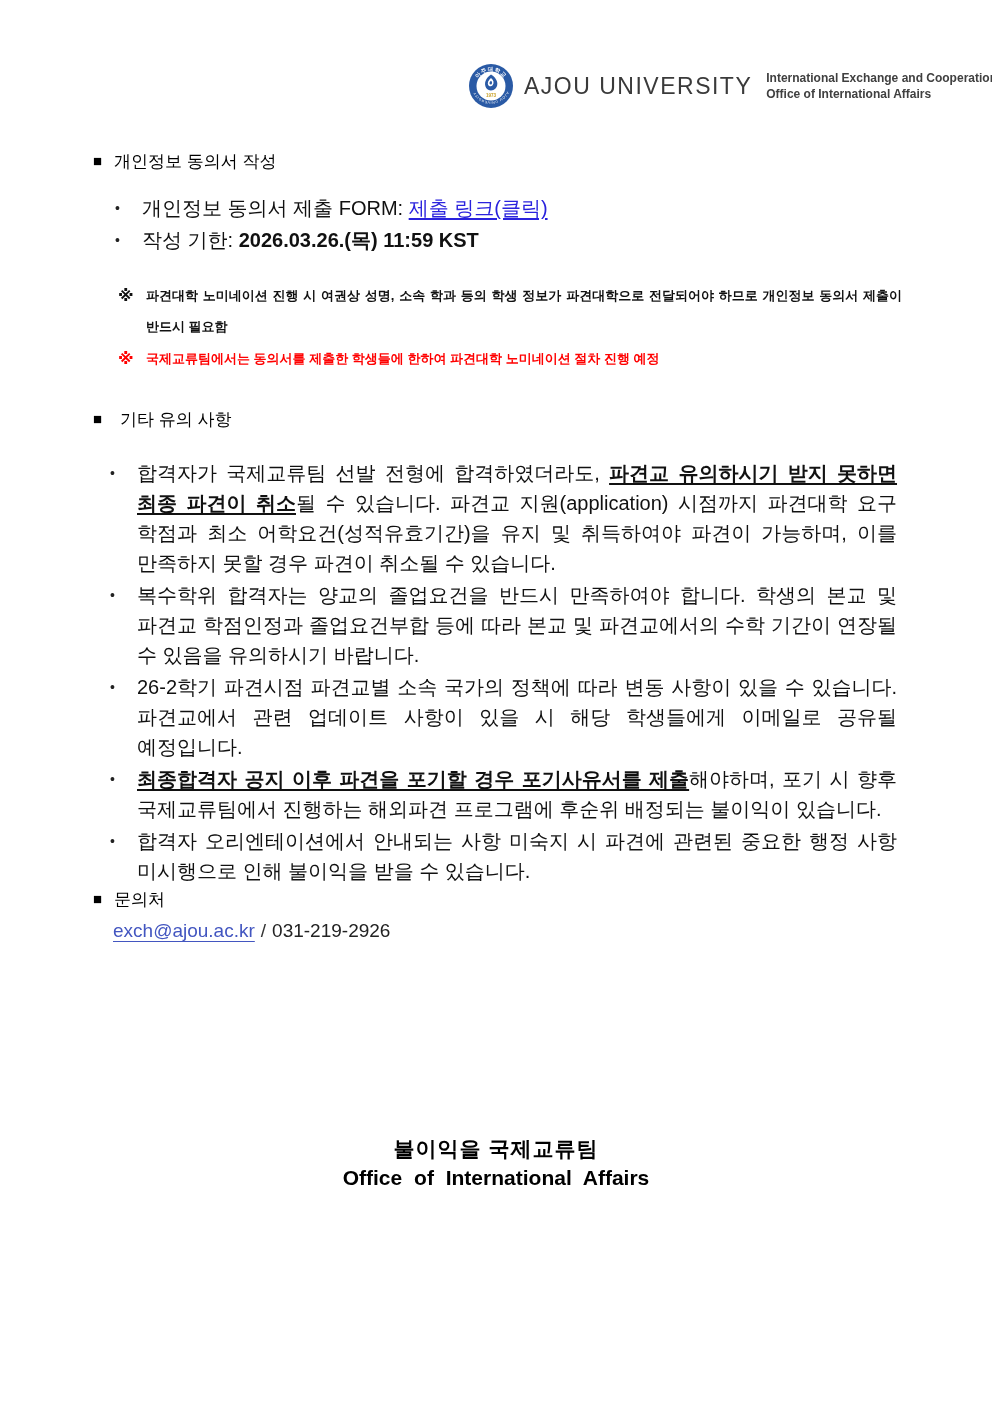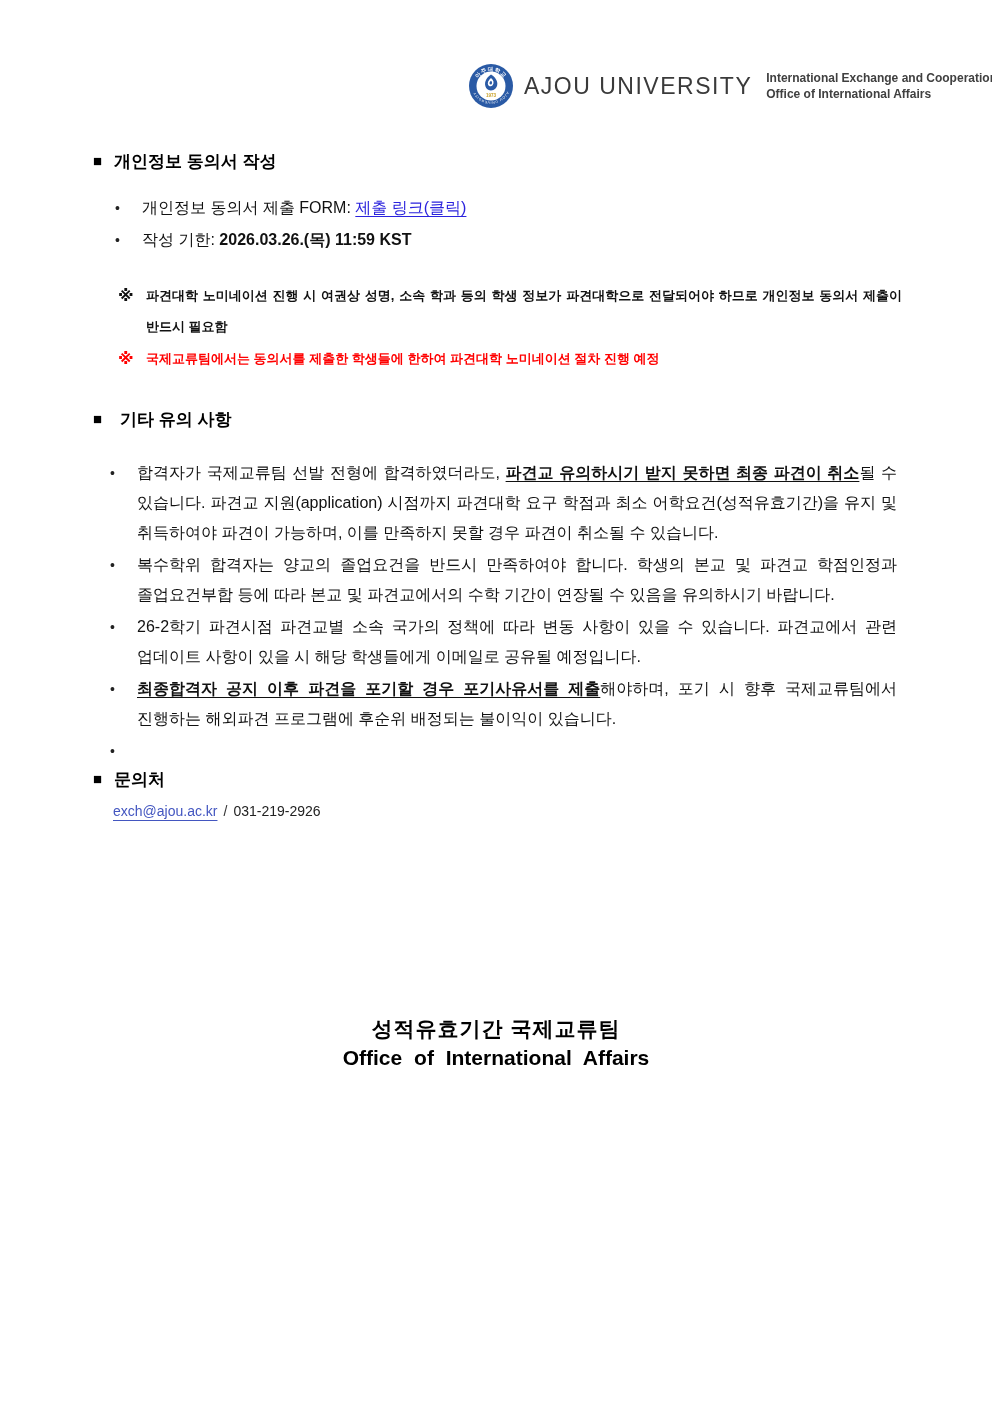--- a/index.html
+++ b/index.html
@@ -34,39 +34,39 @@
     line-height: 16px;
     color: #404040;
     font-weight: bold;
     white-space: nowrap;
   }
 
   
   .s-title {
     margin-left: 93px;
     font-size: 17px;
-    font-weight: bold;
+    font-weight: normal;
     color: #000;
     line-height: 24px;
   }
   .s-title .sq { font-size: 15px; margin-right: 12px; position: relative; top: -1px; }
   .s-title.wide .sq { margin-right: 18px; }
   #section1 .s-title { margin-top: 40px; }
   #section2 .s-title { margin-top: 34px; }
   #contact  .s-title { }
 
   
   .blist { list-style: none; }
   #section1 .blist { margin: 18px 0 0 115px; }
   #section2 .blist { margin: 26px 0 0 110px; }
   .blist li { display: flex; align-items: flex-start; }
   #section2 .blist li { margin-bottom: 2px; }
   .blt { width: 27px; flex: 0 0 auto; font-size: 14px; line-height: 32px; color: #222; }
   #section2 .blt { line-height: 30px; }
-  .btext { font-size: 16px; line-height: 32px; color: #111; }
+  .btext { font-size: 20px; line-height: 32px; color: #111; }
   #section2 .btext {
     width: 760px;
     line-height: 30px;
     text-align: justify;
     word-break: keep-all;
   }
 
   
   .notes { margin: 24px 0 0 118px; }
   .note { display: flex; align-items: flex-start; font-weight: bold; }
@@ -80,21 +80,21 @@
     word-break: keep-all;
   }
   .note.red, .note.red .ntext, .note.red .ast { color: var(--red, #ff0000); }
 
   
   .b { font-weight: bold; }
   .u { text-decoration: underline; text-underline-offset: 3px; }
   a.lnk { color: var(--link_blue, #2222dd); text-decoration: underline; text-underline-offset: 3px; cursor: pointer; }
 
   
-  .contact-line { margin: 6px 0 0 113px; font-size: 14px; line-height: 26px; color: #222; }
+  .contact-line { margin: 6px 0 0 113px; font-size: 19px; line-height: 26px; color: #222; }
   .contact-line a {
     color: var(--email_blue, #4356c0);
     text-decoration: underline;
     text-underline-offset: 4px;
     cursor: pointer;
   }
   .contact-line .sep { margin: 0 6px; color: #333; }
 
   
   .footer { margin-top: 190px; text-align: center; font-weight: bold; color: #000; }
@@ -170,29 +170,30 @@
       <li>
         <span class="blt">•</span>
         <p class="btext"><span>26-2학기 파견시점 파견교별 소속 국가의 정책에 따라 변동 사항이 있을 수 있습니다. 파견교에서 관련 업데이트 사항이 있을 시 해당 학생들에게 이메일로 공유될 예정입니다.</span></p>
       </li>
       <li>
         <span class="blt">•</span>
         <p class="btext"><span class="b u">최종합격자 공지 이후 파견을 포기할 경우 포기사유서를 제출</span><span>해야하며, 포기 시 향후 국제교류팀에서 진행하는 해외파견 프로그램에 후순위 배정되는 불이익이 있습니다.</span></p>
       </li>
       <li>
         <span class="blt">•</span>
+        <p class="btext"><span>합격자 오리엔테이션에서 안내되는 사항 미숙지 시 파견에 관련된 중요한 행정 사항 미시행으로 인해 불이익을 받을 수 있습니다.</span></p>
       </li>
     </ul>
   </section>
 
   <section id="contact">
     <h2 class="s-title"><span class="sq">■</span><span>문의처</span></h2>
     <p class="contact-line">
       <a href="#">exch@ajou.ac.kr</a><span class="sep">/</span><span>031-219-2926</span>
     </p>
   </section>
 
   <div class="footer">
-    <div class="f1">성적유효기간 국제교류팀</div>
+    <div class="f1">불이익을 국제교류팀</div>
     <div class="f2">Office of International Affairs</div>
   </div>
 
 </div>
 
 </body></html>

